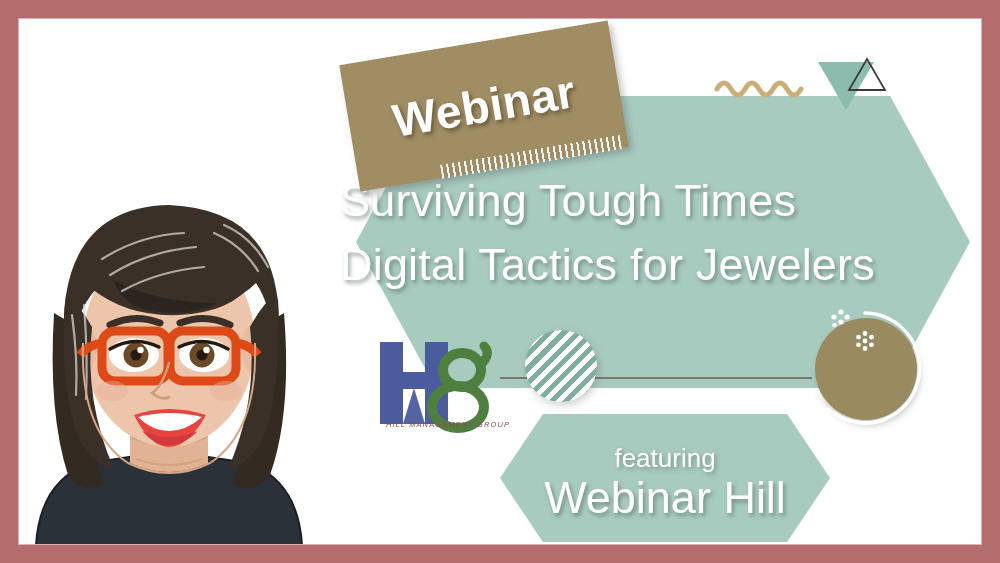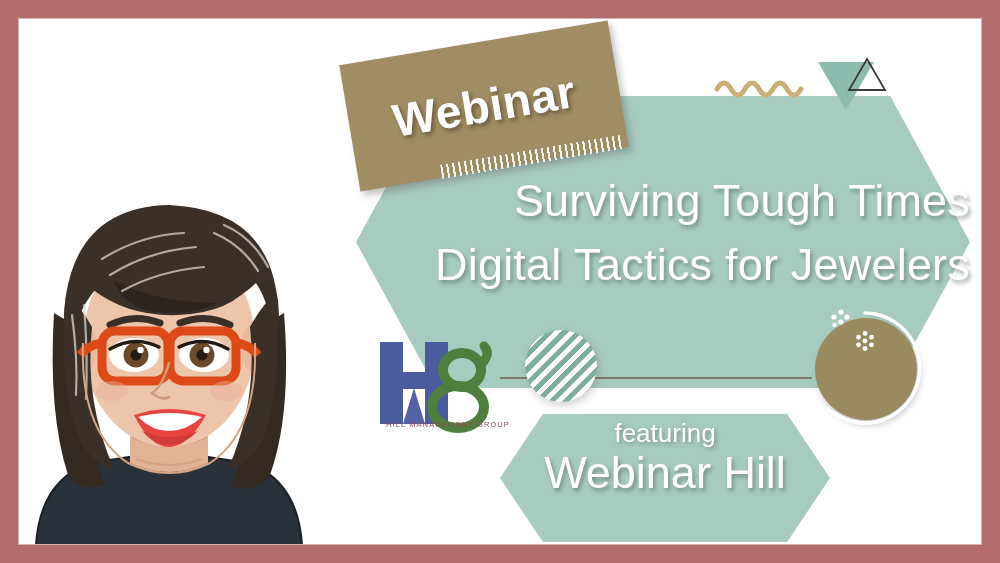--- a/index.html
+++ b/index.html
@@ -16,28 +16,28 @@
          pointer-events:none;z-index:59;}
 
   
   .hex{position:absolute;background:#a8cbc0;
        clip-path:polygon(0% 50%, 13% 0%, 87% 0%, 100% 50%, 87% 100%, 13% 100%);
        filter:drop-shadow(3px 5px 5px rgba(90,90,90,.35));}
   #hex-main{left:356px;top:96px;width:614px;height:292px;}
   #hex-feat{left:500px;top:414px;width:330px;height:128px;}
 
   
-  .title-wrap{position:absolute;left:356px;top:178px;width:614px;text-align:right;z-index:20;}
+  .title-wrap{position:absolute;left:340px;top:178px;width:614px;text-align:left;z-index:20;}
   .title-line{color:#ffffff;font-weight:400;letter-spacing:.2px;line-height:1.04;
               text-shadow:2px 3px 4px rgba(70,90,85,.55);white-space:nowrap;}
   #title-1{font-size:45px;}
   #title-2{font-size:45px;margin-top:17px;}
 
   .feat-wrap{position:absolute;left:500px;top:418px;width:330px;text-align:center;z-index:20;}
-  #feat-pre{color:#ffffff;font-size:26px;text-shadow:2px 2px 4px rgba(70,90,85,.5);}
+  #feat-pre{color:#ffffff;font-size:26px;text-shadow:2px 2px 4px rgba(70,90,85,.5);margin-top:25px;}
   #feat-name{color:#ffffff;font-size:45px;margin-top:-2px;
              text-shadow:2px 3px 4px rgba(70,90,85,.55);}
 
   
   #banner{position:absolute;left:348px;top:42px;width:272px;height:128px;
           background:#a08d63;transform:rotate(-9.5deg);z-index:30;
           box-shadow:3px 5px 7px rgba(80,80,80,.35);}
   #banner-label{position:absolute;left:348px;top:42px;width:272px;height:128px;
           transform:rotate(-9.5deg);z-index:32;display:flex;align-items:center;
           justify-content:center;}
@@ -71,21 +71,21 @@
   #flower-b{left:828px;top:306px;}
 
   
   #divider{position:absolute;left:500px;top:377px;width:312px;height:2px;
           background:#7a7a6a;z-index:23;}
 
   
   #logo{position:absolute;left:374px;top:332px;width:146px;height:104px;z-index:27;}
   #logo-caption{position:absolute;left:370px;top:420px;width:156px;text-align:center;
           font-size:7.5px;letter-spacing:1.1px;color:#8e4a52;z-index:28;
-          font-family:"Liberation Sans",sans-serif;}
+          font-family:"Liberation Sans",sans-serif;font-style:italic;}
 
   
   #avatar{position:absolute;left:18px;top:163px;width:302px;height:382px;z-index:40;}
 </style>
 </head>
 <body>
 
 <div id="poster">
 
   <div class="hex" id="hex-main"></div>

